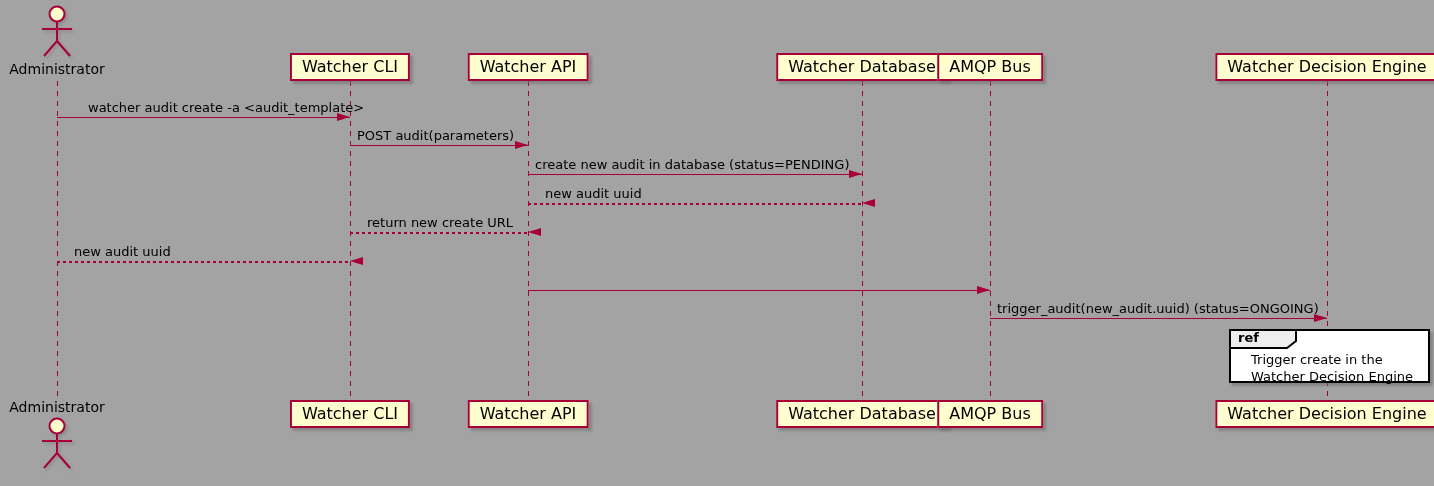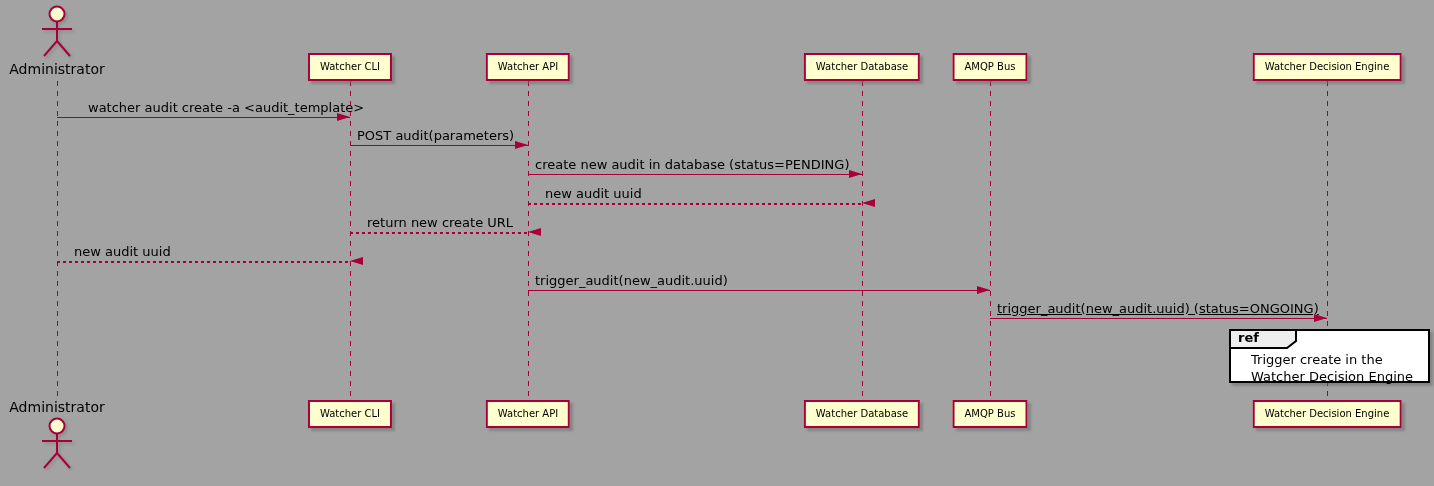--- a/index.html
+++ b/index.html
@@ -24,21 +24,21 @@
   .pbox {
     position: absolute;
     transform: translateX(-50%);
     height: 24px;
     line-height: 24px;
     padding: 0 10px;
     background: #FEFECE;
     border: 2px solid #A80036;
     box-shadow: 3px 3px 2px rgba(110,110,110,0.55);
     color: #000000;
-    font-size: 10px;
+    font-size: 16px;
     white-space: nowrap;
     z-index: 2;
     text-align: center;
   }
   .actor-figure {
     position: absolute;
     transform: translateX(-50%);
     z-index: 2;
     filter: drop-shadow(2.5px 2.5px 1.5px rgba(120,120,120,0.55));
   }
@@ -162,24 +162,23 @@
     <div class="arrowhead left" style="top: 199px; left: 862px;"></div>
     <div class="msg-label" style="left: 545px; top: 204px;">new audit uuid</div>
     <div class="msg-line dashed" style="left: 350px; width: 178px; top: 232px;"></div>
     <div class="arrowhead left" style="top: 228px; left: 528px;"></div>
     <div class="msg-label" style="left: 367px; top: 233px;">return new create URL</div>
     <div class="msg-line dashed" style="left: 57px; width: 293px; top: 261px;"></div>
     <div class="arrowhead left" style="top: 257px; left: 350px;"></div>
     <div class="msg-label" style="left: 74px; top: 262px;">new audit uuid</div>
     <div class="msg-line" style="left: 528px; width: 462px; top: 290px;"></div>
     <div class="arrowhead right" style="top: 286px; left: 977px;"></div>
-    <div class="msg-label" style="left: 535px; top: 291px;">trigger_audit(new_audit.uuid)</div>
     <div class="msg-line" style="left: 990px; width: 337px; top: 318px;"></div>
     <div class="arrowhead right" style="top: 314px; left: 1314px;"></div>
-    <div class="msg-label" style="left: 997px; top: 319px; text-decoration: underline;">trigger_audit(new_audit.uuid) (status=ONGOING)</div>
+    <div class="msg-label" style="left: 997px; top: 319px;">trigger_audit(new_audit.uuid) (status=ONGOING)</div>
     <div class="ref-frame" style="left: 1229px; top: 329px; width: 197px; height: 50px;">
       <div class="ref-header"><svg width="70" height="21" viewBox="0 0 70 21">
           <path d="M1,1 L67,1 L67,12 L58,19 L1,19 Z" fill="#EEEEEE" stroke="#000000" stroke-width="2"></path>
         </svg></div>
       <div class="ref-keyword">ref</div>
       <div class="ref-body">
         <div>Trigger create in the</div>
         <div>Watcher Decision Engine</div>
       </div>
     </div>

